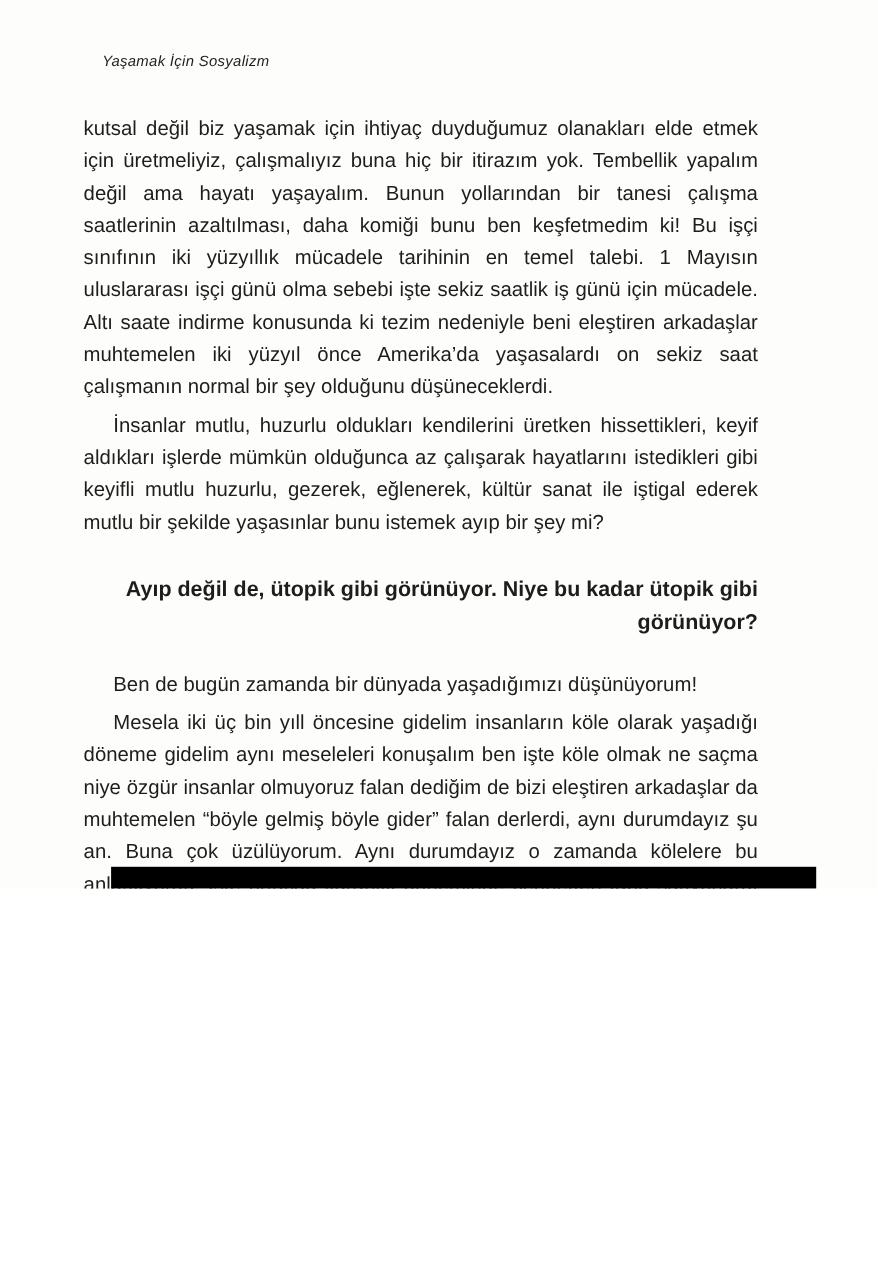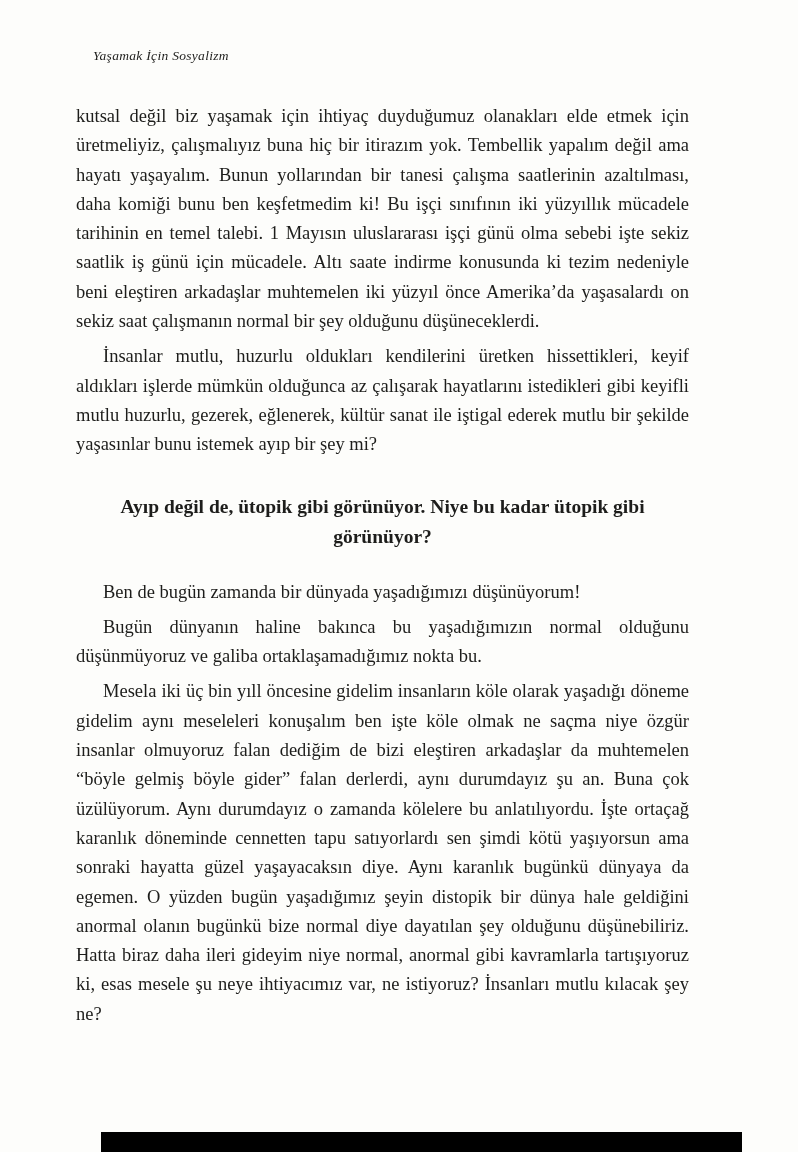--- a/index.html
+++ b/index.html
@@ -3,24 +3,24 @@
 <meta charset="utf-8">
 <style>
   html, body {
     margin: 0;
     padding: 0;
     background: #ffffff;
   }
   .page {
     position: relative;
     width: 798px;
-    height: 1152px;
+    height: 808px;
     background: var(--paper, #fdfdfb);
     overflow: hidden;
-    font-family: Liberation Serif, serif;
+    font-family: Liberation Sans, sans-serif;
     color: var(--ink, #1d1d1b);
     box-sizing: border-box;
   }
   .running-header {
     position: absolute;
     top: 48px;
     left: 93px;
     font-style: italic;
     font-size: 13.5px;
     letter-spacing: 0.3px;
@@ -37,21 +37,21 @@
   .text-block p {
     margin: 0 0 6px 0;
   }
   p.indent {
     text-indent: 27px;
   }
   .section-heading {
     font-size: 19.5px;
     line-height: 30px;
     font-weight: bold;
-    text-align: center;
+    text-align: right;
     margin: 32px 0 26px 0;
   }
   .page-number {
     position: absolute;
     top: 1054px;
     left: 0;
     width: 798px;
     text-align: center;
     font-size: 16.5px;
   }
@@ -74,21 +74,20 @@
   <div class="text-block">
 
     <p class="body">kutsal değil biz yaşamak için ihtiyaç duyduğumuz olanakları elde etmek için üretmeliyiz, çalışmalıyız buna hiç bir itirazım yok. Tembellik yapalım değil ama hayatı yaşayalım. Bunun yollarından bir tanesi çalışma saatlerinin azaltılması, daha komiği bunu ben keşfetmedim ki! Bu işçi sınıfının iki yüzyıllık mücadele tarihinin en temel talebi. 1 Mayısın uluslararası işçi günü olma sebebi işte sekiz saatlik iş günü için mücadele. Altı saate indirme konusunda ki tezim nedeniyle beni eleştiren arkadaşlar muhtemelen iki yüzyıl önce Amerika’da yaşasalardı on sekiz saat çalışmanın normal bir şey olduğunu düşüneceklerdi.</p>
 
     <p class="body indent">İnsanlar mutlu, huzurlu oldukları kendilerini üretken hissettikleri, keyif aldıkları işlerde mümkün olduğunca az çalışarak hayatlarını istedikleri gibi keyifli mutlu huzurlu, gezerek, eğlenerek, kültür sanat ile iştigal ederek mutlu bir şekilde yaşasınlar bunu istemek ayıp bir şey mi?</p>
 
     <h2 class="section-heading">Ayıp değil de, ütopik gibi görünüyor. Niye bu kadar ütopik gibi görünüyor?</h2>
 
     <p class="body indent">Ben de bugün zamanda bir dünyada yaşadığımızı düşünüyorum!</p>
 
-    <p class="body indent">Bugün dünyanın haline bakınca bu yaşadığımızın normal olduğunu düşünmüyoruz ve galiba ortaklaşamadığımız nokta bu.</p>
 
     <p class="body indent">Mesela iki üç bin yıll öncesine gidelim insanların köle olarak yaşadığı döneme gidelim aynı meseleleri konuşalım ben işte köle olmak ne saçma niye özgür insanlar olmuyoruz falan dediğim de bizi eleştiren arkadaşlar da muhtemelen “böyle gelmiş böyle gider” falan derlerdi, aynı durumdayız şu an. Buna çok üzülüyorum. Aynı durumdayız o zamanda kölelere bu anlatılıyordu. İşte ortaçağ karanlık döneminde cennetten tapu satıyorlardı sen şimdi kötü yaşıyorsun ama sonraki hayatta güzel yaşayacaksın diye. Aynı karanlık bugünkü dünyaya da egemen. O yüzden bugün yaşadığımız şeyin distopik bir dünya hale geldiğini anormal olanın bugünkü bize normal diye dayatılan şey olduğunu düşünebiliriz. Hatta biraz daha ileri gideyim niye normal, anormal gibi kavramlarla tartışıyoruz ki, esas mesele şu neye ihtiyacımız var, ne istiyoruz? İnsanları mutlu kılacak şey ne?</p>
 
   </div>
 
 
   <div class="scan-bar"></div>
 
 </div>
 

